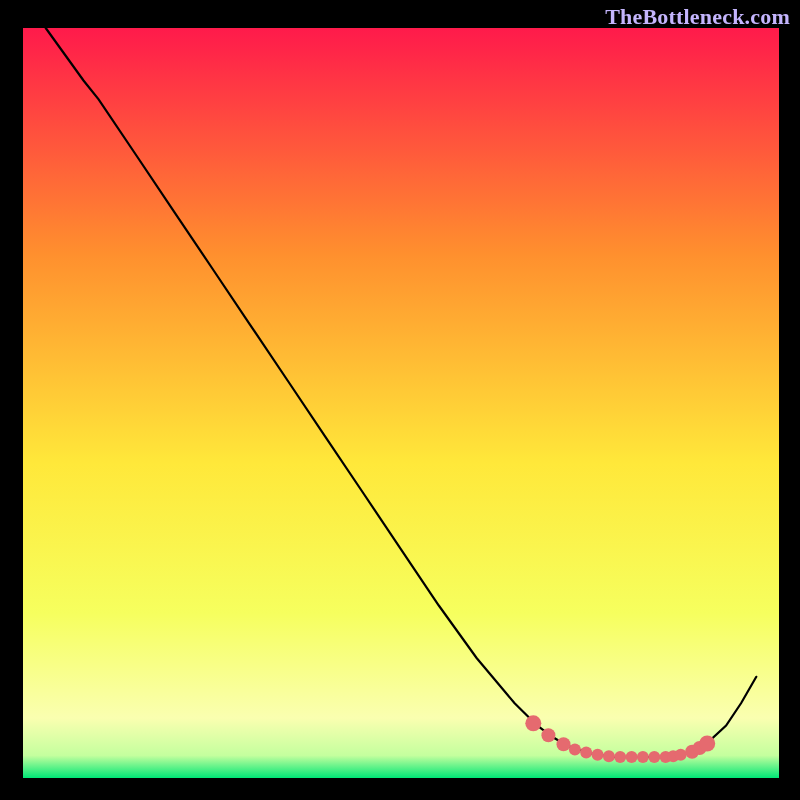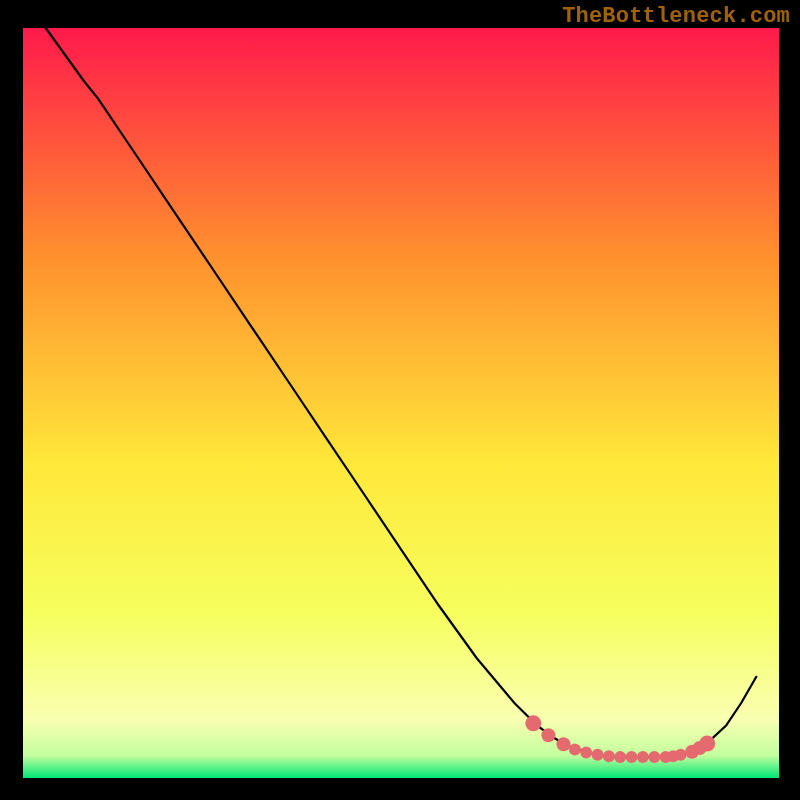--- a/index.html
+++ b/index.html
@@ -13,24 +13,24 @@
   .stage {
     position: relative;
     width: 800px;
     height: 800px;
     background: #000;
   }
   .watermark {
     position: absolute;
     top: 4px;
     right: 10px;
-    font-family: Liberation Mono, monospace;
+    font-family: Liberation Serif, serif;
     font-size: 22px;
     font-weight: 600;
-    color: #a16207;
+    color: #c4b5fd;
     letter-spacing: 0.2px;
     z-index: 10;
   }
   svg.plot {
     position: absolute;
     left: 0;
     top: 0;
   }
 </style>
 </head>

